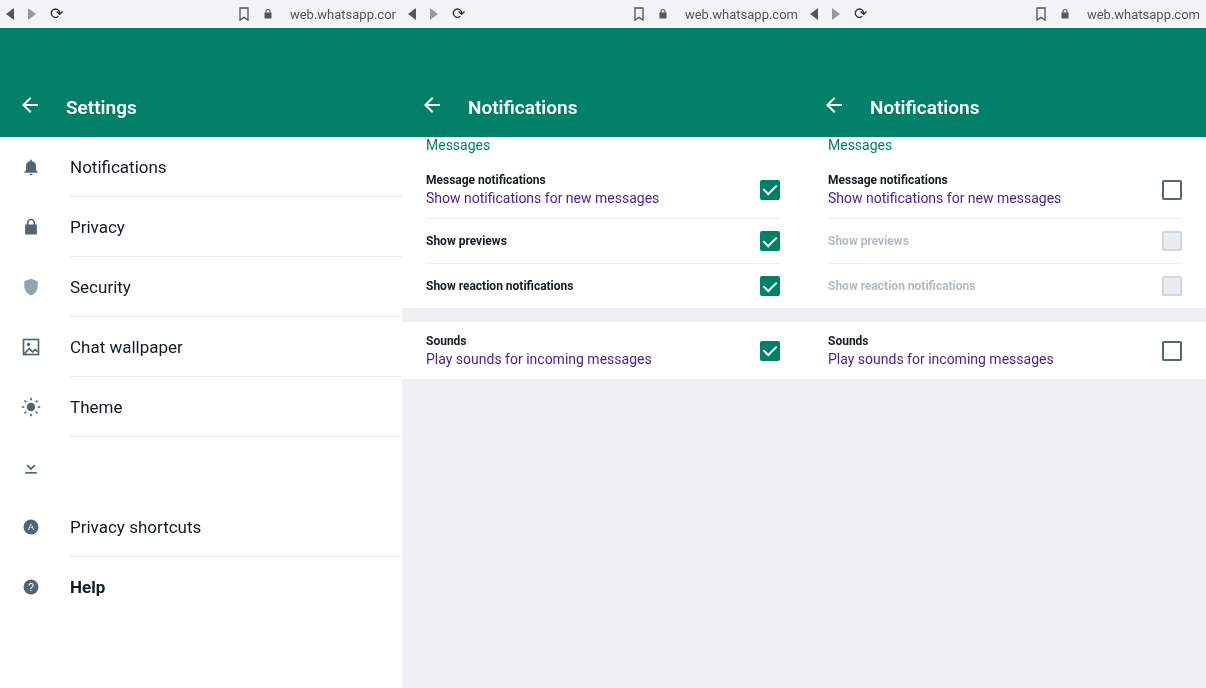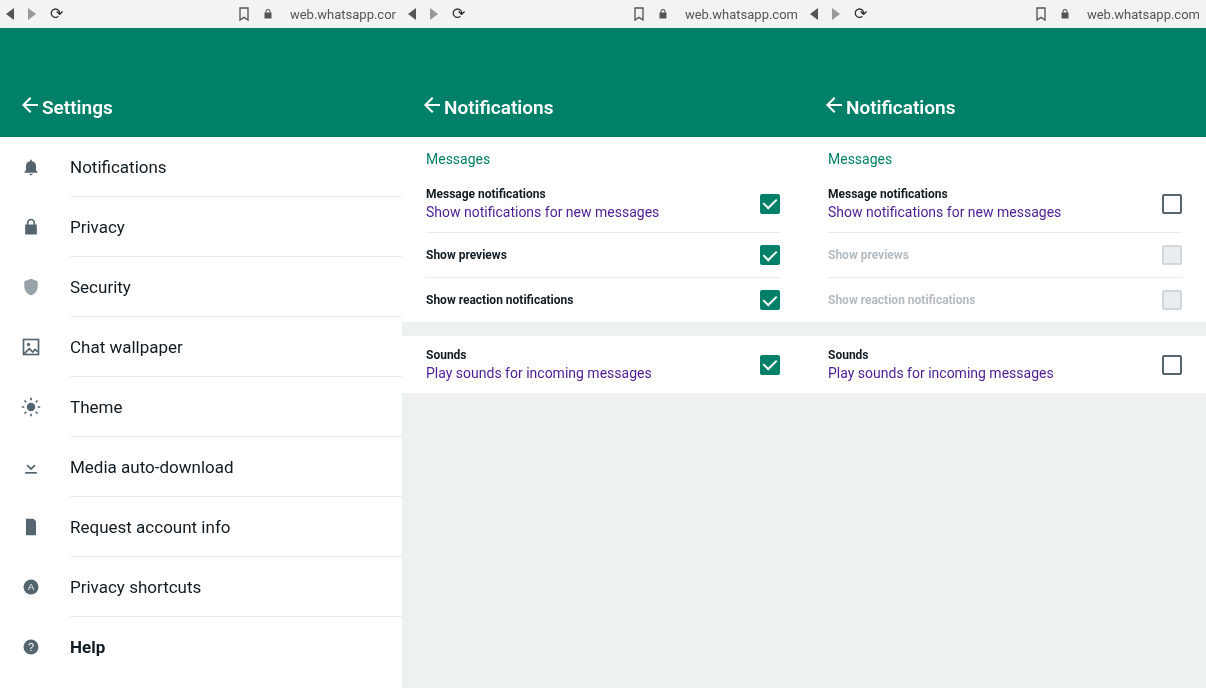--- a/index.html
+++ b/index.html
@@ -40,20 +40,21 @@
   .refresh-icon { font-size: 16px; color: #333; line-height: 1; }
   .bookmark-icon svg { width: 16px; height: 16px; display: block; }
   .lock-icon svg { width: 12px; height: 12px; display: block; }
 
   
   .header {
     background: #008069;
     color: #fff;
     display: flex;
     align-items: flex-end;
+    gap: 24px;
     padding: 0 18px 18px 18px;
   }
   .header.short { height: 109px; }
   .header .back { width: 24px; height: 24px; display: flex; align-items: center; justify-content: center; margin-bottom: 2px; cursor: pointer; }
   .header .title { font-size: 19px; font-weight: 600; }
 
   
   .settings-list { background: #fff; padding: 0 0 0 20px; overflow: hidden; }
   .settings-row {
     display: flex; align-items: center; gap: 28px;
@@ -66,21 +67,21 @@
   .settings-row .label-wrap {
     flex: 1; height: 100%; display: flex; align-items: center;
     border-bottom: 1px solid #e9edef;
     font-size: 17px; color: #111b21;
     padding-right: 20px;
   }
 
   
   .section-gap { height: 14px; background: #eef1f2; }
   .section-label {
-    color: #008069; font-size: 14px; padding: 14px 24px 8px 24px;
+    color: #008069; font-size: 14px; padding: 0 24px 8px 24px;
   }
   .pref-row {
     display: flex; align-items: center; padding: 12px 24px;
     cursor: pointer;
   }
   .pref-texts { flex: 1; }
   .pref-title { font-size: 12px; color: #111b21; font-weight: bold; }
   .pref-sub   { font-size: 14px; color: #4c1d95; margin-top: 3px; }
   .pref-title.disabled, .pref-sub.disabled { color: #b4bcc2; }
   .divider { height: 1px; background: #e9edef; margin: 0 24px; }
@@ -197,35 +198,22 @@
           </div>
       </div>
 
       <div class="settings-row">
         <span class="icon-slot">
           <svg viewBox="0 0 24 24" width="20" height="20">
               <path fill="#54656f" d="M12 3v10l4-4 1.4 1.4L12 16l-5.4-5.6L8 9l4 4V3h0z"></path>
               <rect x="5" y="18" width="14" height="2" fill="#54656f"></rect>
             </svg>
         </span>
-        <div class="label-wrap">
-            <span>Media auto-download</span>
-          </div>
-      </div>
-
-      <div class="settings-row">
-        <span class="icon-slot">
-          <svg viewBox="0 0 24 24" width="20" height="20">
-              <path fill="#54656f" d="M6 2h9l3 3v17H6V2zm2 6h8v2H8V8zm0 4h8v2H8v-2zm0 4h5v2H8v-2z"></path>
-            </svg>
-        </span>
-        <div class="label-wrap">
-            <span>Request account info</span>
-          </div>
-      </div>
+      </div>
+
 
       <div class="settings-row">
         <span class="icon-slot">
           <svg viewBox="0 0 24 24" width="20" height="20">
               <circle cx="12" cy="12" r="9" fill="#54656f"></circle>
               <text x="12" y="16" text-anchor="middle" font-size="11" fill="#fff" font-family="sans-serif">A</text>
             </svg>
         </span>
         <div class="label-wrap">
             <span>Privacy shortcuts</span>

